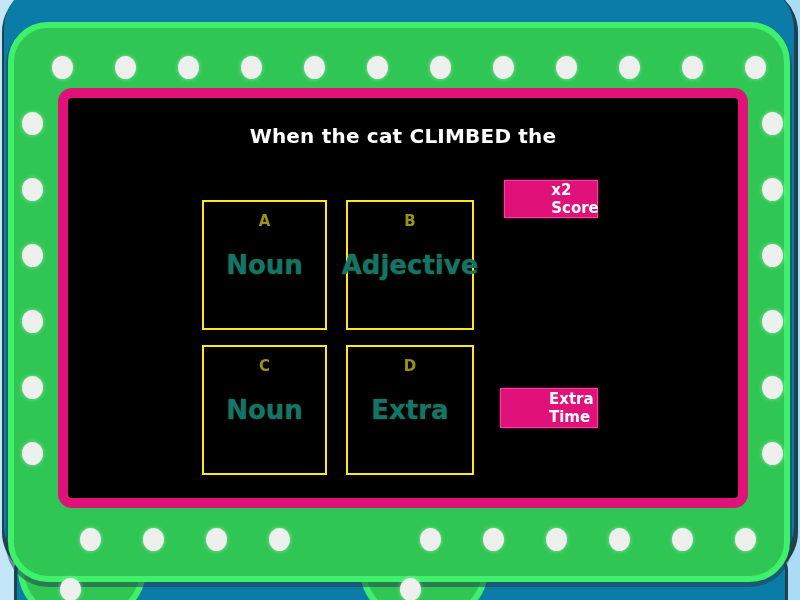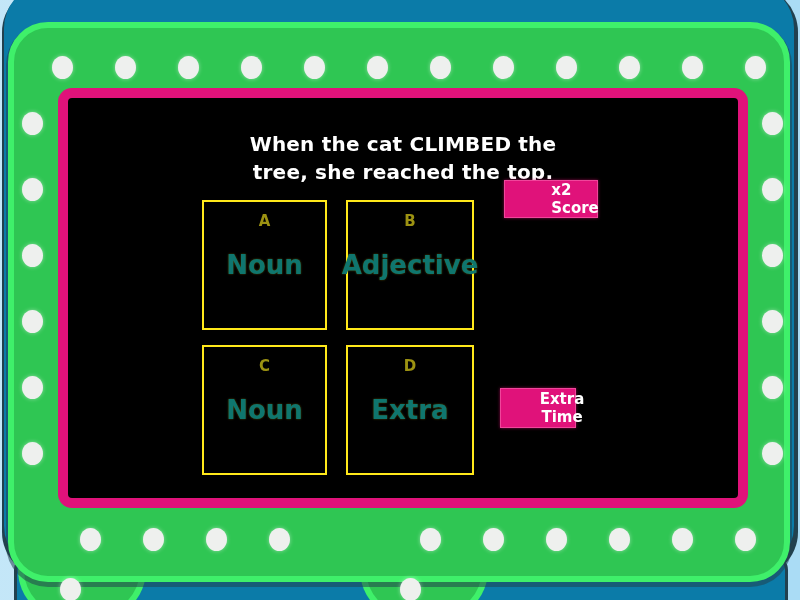--- a/index.html
+++ b/index.html
@@ -125,21 +125,21 @@
     height: 23px;
     background: #eef0ee;
     border-radius: 50%;
     box-shadow: 0 0 4px rgba(255,255,255,0.45);
   }
 
   
   .question {
     position: absolute;
     left: 110px;
-    top: 32px;
+    top: 24px;
     width: 450px;
     text-align: center;
     color: #ffffff;
     font-weight: bold;
     font-size: 20px;
     line-height: 28px;
     letter-spacing: 0.2px;
   }
 
   
@@ -189,21 +189,21 @@
     font-size: 15px;
     display: flex;
     align-items: center;
     justify-content: center;
     border: 1px solid #f0459b;
     box-shadow: 0 0 3px rgba(224,18,122,0.6);
     padding-left: 48px;
   }
   .powerup.p1 { left: 436px; top: 82px;  width: 94px; height: 38px; }
   .powerup.p2 { left: 436px; top: 185px; width: 94px; height: 40px; }
-  .powerup.p3 { left: 432px; top: 290px; width: 76px; height: 40px; text-align: center; }
+  .powerup.p3 { left: 432px; top: 290px; width: 98px; height: 40px; }
 </style>
 </head>
 <body>
 
 <div id="stage">
 
   <div class="navy-shell"></div>
   <div class="teal-body"></div>
 
   <div class="blue-panel left"></div>
@@ -254,21 +254,20 @@
       <div class="bulb" style="left: 60px; top: 578px;"></div>
       <div class="bulb" style="left: 400px; top: 578px;"></div>
     </div>
 
   <div class="magenta-bezel"></div>
 
   <div class="screen">
 
     <div class="question">
       <div>When the cat CLIMBED the</div>
-      <div>tree, she reached the top.</div>
     </div>
 
     <div class="option a">
       <div class="letter">A</div>
       <div class="answer">Noun</div>
     </div>
 
     <div class="option b">
       <div class="letter">B</div>
       <div class="answer">Adjective</div>

